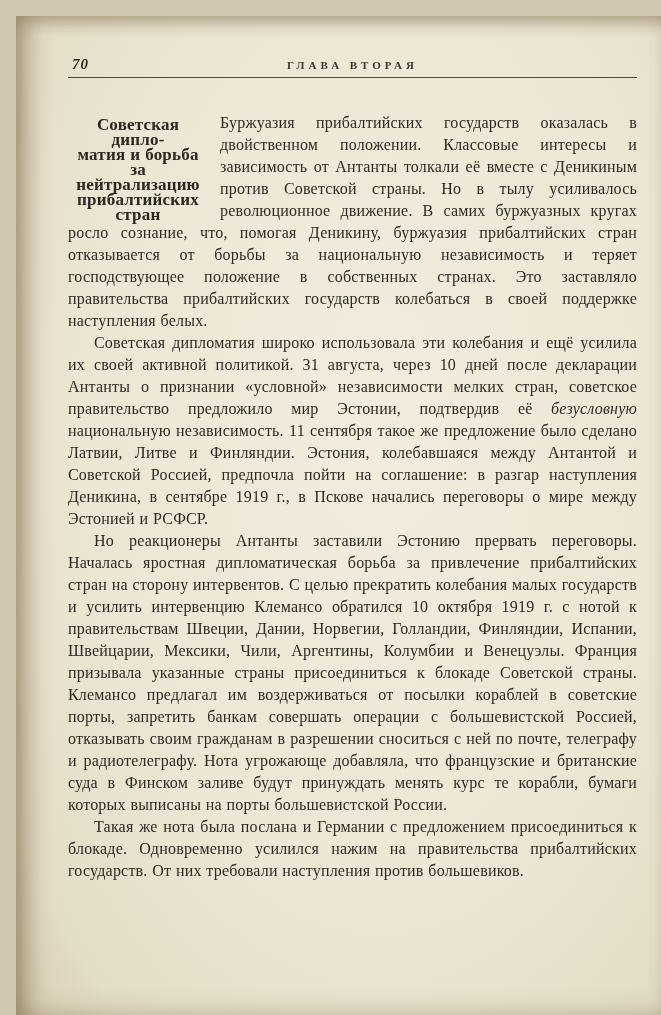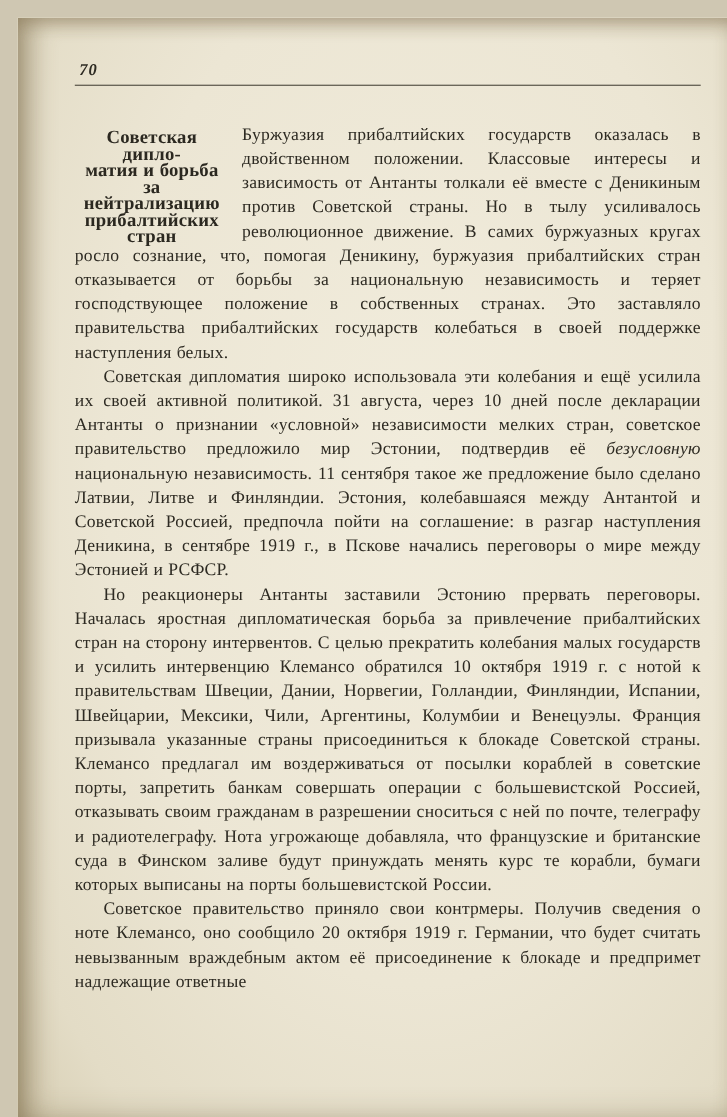--- a/index.html
+++ b/index.html
@@ -87,21 +87,22 @@
     font-family: Liberation Serif, serif;
   }
 </style>
 </head>
 <body>
 
 <div class="scan">
   <div class="content">
     <div class="running-header">
       <span class="page-number">70</span>
+      <span class="running-head">ГЛАВА ВТОРАЯ</span>
     </div>
     <div class="text-block">
         <p class="para"><span class="margin-note">Советская дипло-<br>матия и борьба<br>за нейтрализацию<br>прибалтийских<br>стран</span>Буржуазия прибалтийских государств оказалась в двойственном положении. Классовые интересы и зависимость от Антанты толкали её вместе с Деникиным против Советской страны. Но в тылу усиливалось революционное движение. В самих буржуазных кругах росло сознание, что, помогая Деникину, буржуазия прибалтийских стран отказывается от борьбы за национальную независимость и теряет господствующее положение в собственных странах. Это заставляло правительства прибалтийских государств колебаться в своей поддержке наступления белых.</p>
         <p class="para indent">Советская дипломатия широко использовала эти колебания и ещё усилила их своей активной политикой. 31 августа, через 10 дней после декларации Антанты о признании «условной» независимости мелких стран, советское правительство предложило мир Эстонии, подтвердив её <em>безусловную</em> национальную независимость. 11 сентября такое же предложение было сделано Латвии, Литве и Финляндии. Эстония, колебавшаяся между Антантой и Советской Россией, предпочла пойти на соглашение: в разгар наступления Деникина, в сентябре 1919 г., в Пскове начались переговоры о мире между Эстонией и РСФСР.</p>
         <p class="para indent">Но реакционеры Антанты заставили Эстонию прервать переговоры. Началась яростная дипломатическая борьба за привлечение прибалтийских стран на сторону интервентов. С целью прекратить колебания малых государств и усилить интервенцию Клемансо обратился 10 октября 1919 г. с нотой к правительствам Швеции, Дании, Норвегии, Голландии, Финляндии, Испании, Швейцарии, Мексики, Чили, Аргентины, Колумбии и Венецуэлы. Франция призывала указанные страны присоединиться к блокаде Советской страны. Клемансо предлагал им воздерживаться от посылки кораблей в советские порты, запретить банкам совершать операции с большевистской Россией, отказывать своим гражданам в разрешении сноситься с ней по почте, телеграфу и радиотелеграфу. Нота угрожающе добавляла, что французские и британские суда в Финском заливе будут принуждать менять курс те корабли, бумаги которых выписаны на порты большевистской России.</p>
-        <p class="para indent">Советское правительство приняло свои контрмеры. Получив сведения о ноте Клемансо, оно сообщило 20 октября 1919 г. Германии, что будет считать невызванным враждебным актом её присоединение к блокаде и предпримет надлежащие ответные</p>
+        <p class="para indent">Такая же нота была послана и Германии с предложением присоединиться к блокаде. Одновременно усилился нажим на правительства прибалтийских государств. От них требовали наступления против большевиков.</p>
       </div>
   </div>
 </div>
 
 </body></html>

